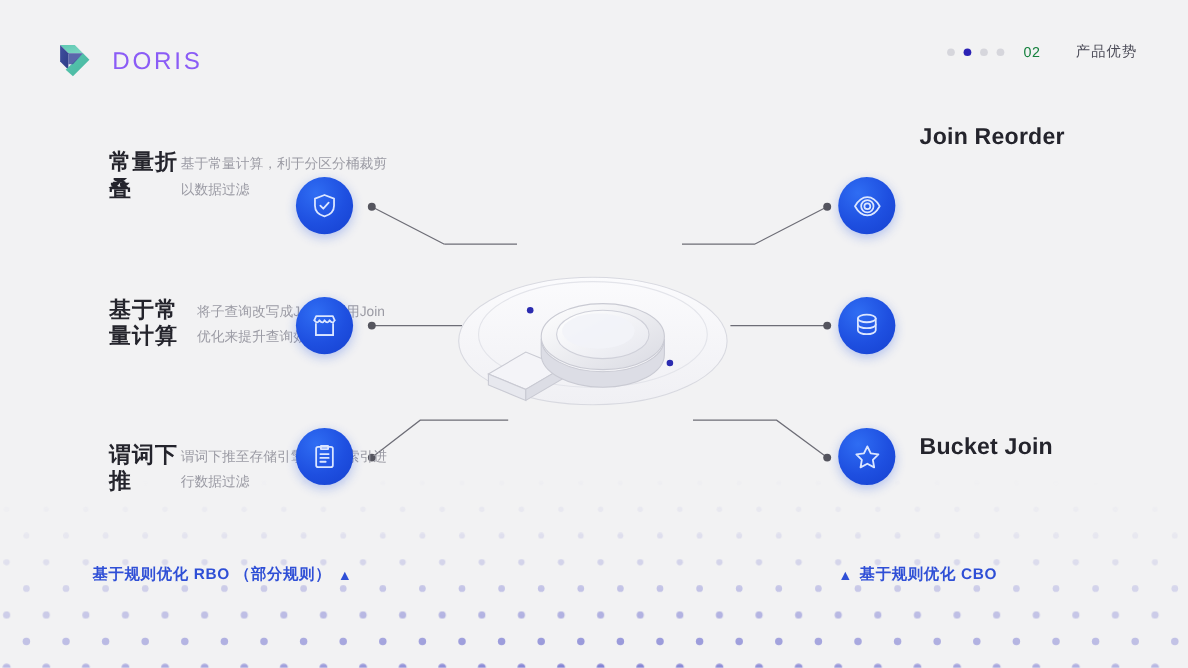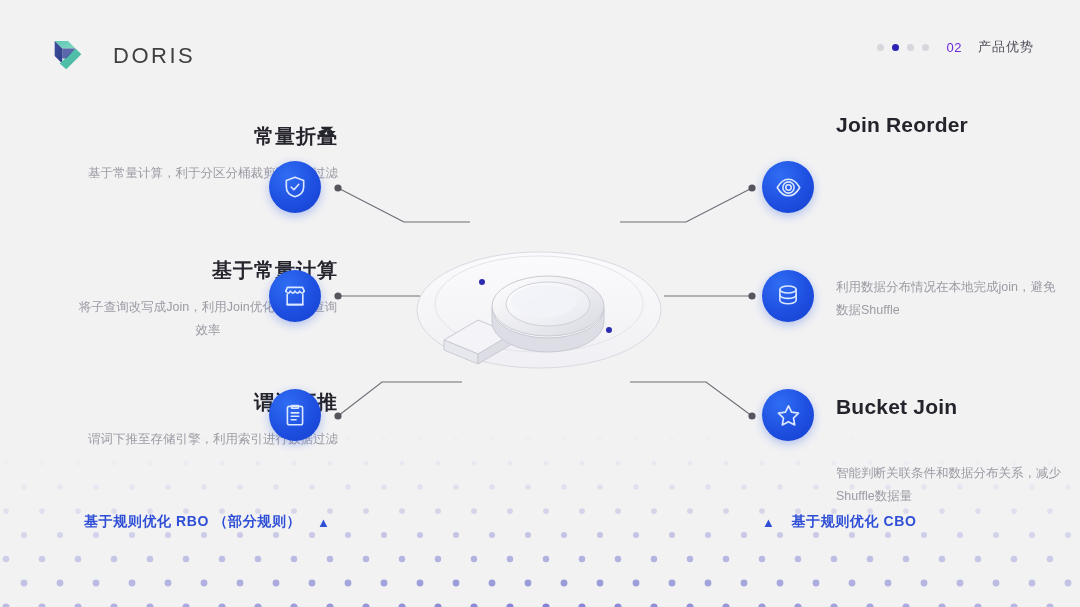--- a/index.html
+++ b/index.html
@@ -13,31 +13,31 @@
 
   
   .dotfield{
     position:absolute;left:0;bottom:0;width:1080px;height:200px;
     pointer-events:none;
   }
 
   
   .logo-wrap{position:absolute;left:48px;top:36px;display:flex;align-items:center;gap:14px;}
   .logo-mark{width:40px;height:40px;display:block;}
-  .logo-text{font-size:22px;letter-spacing:2.5px;color:#404040;font-weight:500;margin-left:11px;}
+  .logo-text{font-size:22px;letter-spacing:2.5px;color:#8b5cf6;font-weight:500;}
 
   .pager{position:absolute;right:46px;top:38px;display:flex;align-items:center;gap:8px;}
   .pager .dot{width:7px;height:7px;border-radius:50%;background:#d6d6dc;}
   .pager .dot.active{background:#2c23b5;}
-  .pager .num{font-size:13px;color:#6d28d9;margin-left:10px;letter-spacing:.5px;}
-  .pager .ptitle{font-size:13px;color:#4c4c58;margin-left:8px;letter-spacing:1px;}
+  .pager .num{font-size:13px;color:#15803d;margin-left:10px;letter-spacing:.5px;}
+  .pager .ptitle{font-size:13px;color:#4c4c58;margin-left:24px;letter-spacing:1px;}
 
   
   .feature{position:absolute;display:flex;align-items:center;}
-  .feature.left{right:742px;width:260px;flex-direction:column;align-items:flex-end;text-align:center;}
+  .feature.left{right:721px;width:260px;flex-direction:row;align-items:flex-end;text-align:left;}
   .feature.right{left:836px;width:230px;flex-direction:column;align-items:flex-start;text-align:left;}
 
   .f-title{font-weight:bold;color:#24242c;line-height:1.2;}
   .left .f-title{font-size:20px;letter-spacing:1px;}
   .right .f-title{font-size:21px;letter-spacing:.2px;}
   .f-desc{margin-top:14px;font-size:12.5px;line-height:1.85;color:#9b9ba4;}
 
   
   .badge{
     position:absolute;width:52px;height:52px;border-radius:50%;
@@ -47,21 +47,21 @@
   }
   .badge svg{display:block;}
 
   
   .conn{position:absolute;pointer-events:none;}
 
   
   .center-art{position:absolute;left:404px;top:222px;width:270px;height:170px;}
 
   
-  .caption{position:absolute;display:flex;align-items:center;gap:16px;
+  .caption{position:absolute;display:flex;align-items:center;gap:6px;
            font-size:14px;font-weight:bold;color:#2f4fd6;letter-spacing:.6px;}
   .caption .tri{font-size:13px;line-height:1;color:#2f4fd6;}
   .cap-left{left:84px;top:513px;}
   .cap-right{left:762px;top:513px;}
 </style>
 </head>
 <body>
 
 <div class="slide">
 
@@ -481,33 +481,31 @@
   </div>
   <div class="badge" style="left:762px;top:161px;">
     <svg width="27" height="27" viewBox="0 0 24 24" fill="none" stroke="#dbe6ff" stroke-width="1.4" stroke-linecap="round" stroke-linejoin="round">
       <path d="M2 12 C5 6.6 8.6 4.6 12 4.6 C15.4 4.6 19 6.6 22 12 C19 17.4 15.4 19.4 12 19.4 C8.6 19.4 5 17.4 2 12 Z"></path>
       <circle cx="12" cy="12" r="5"></circle>
       <circle cx="12" cy="12" r="2.4"></circle>
     </svg>
   </div>
 
   <div class="feature right" style="top:262px;">
-    <div class="f-desc">利用数据分布情况在本地完成join，避免数据Shuffle</div>
   </div>
   <div class="badge" style="left:762px;top:270px;">
     <svg width="26" height="26" viewBox="0 0 24 24" fill="none" stroke="#dbe6ff" stroke-width="1.5" stroke-linecap="round" stroke-linejoin="round">
       <ellipse cx="12" cy="6" rx="7.5" ry="3.2"></ellipse>
       <path d="M4.5 6 v5 c0 1.8 3.4 3.2 7.5 3.2 s7.5-1.4 7.5-3.2 V6"></path>
       <path d="M4.5 11 v5 c0 1.8 3.4 3.2 7.5 3.2 s7.5-1.4 7.5-3.2 v-5"></path>
     </svg>
   </div>
 
-  <div class="feature right" style="top:394px;gap:29px;">
+  <div class="feature right" style="top:394px;">
     <div class="f-title">Bucket Join</div>
-    <div class="f-desc">智能判断关联条件和数据分布关系，减少Shuffle数据量</div>
   </div>
   <div class="badge" style="left:762px;top:389px;">
     <svg width="27" height="27" viewBox="0 0 24 24" fill="none" stroke="#dbe6ff" stroke-width="1.5" stroke-linecap="round" stroke-linejoin="round">
       <path d="M12 3.4 l2.75 5.6 6.15.9 -4.45 4.35 1.05 6.1 -5.5-2.9 -5.5 2.9 1.05-6.1 -4.45-4.35 6.15-.9z"></path>
     </svg>
   </div>
 
   <div class="caption cap-left">
     <span>基于规则优化 RBO （部分规则）</span>
     <span class="tri">▲</span>

